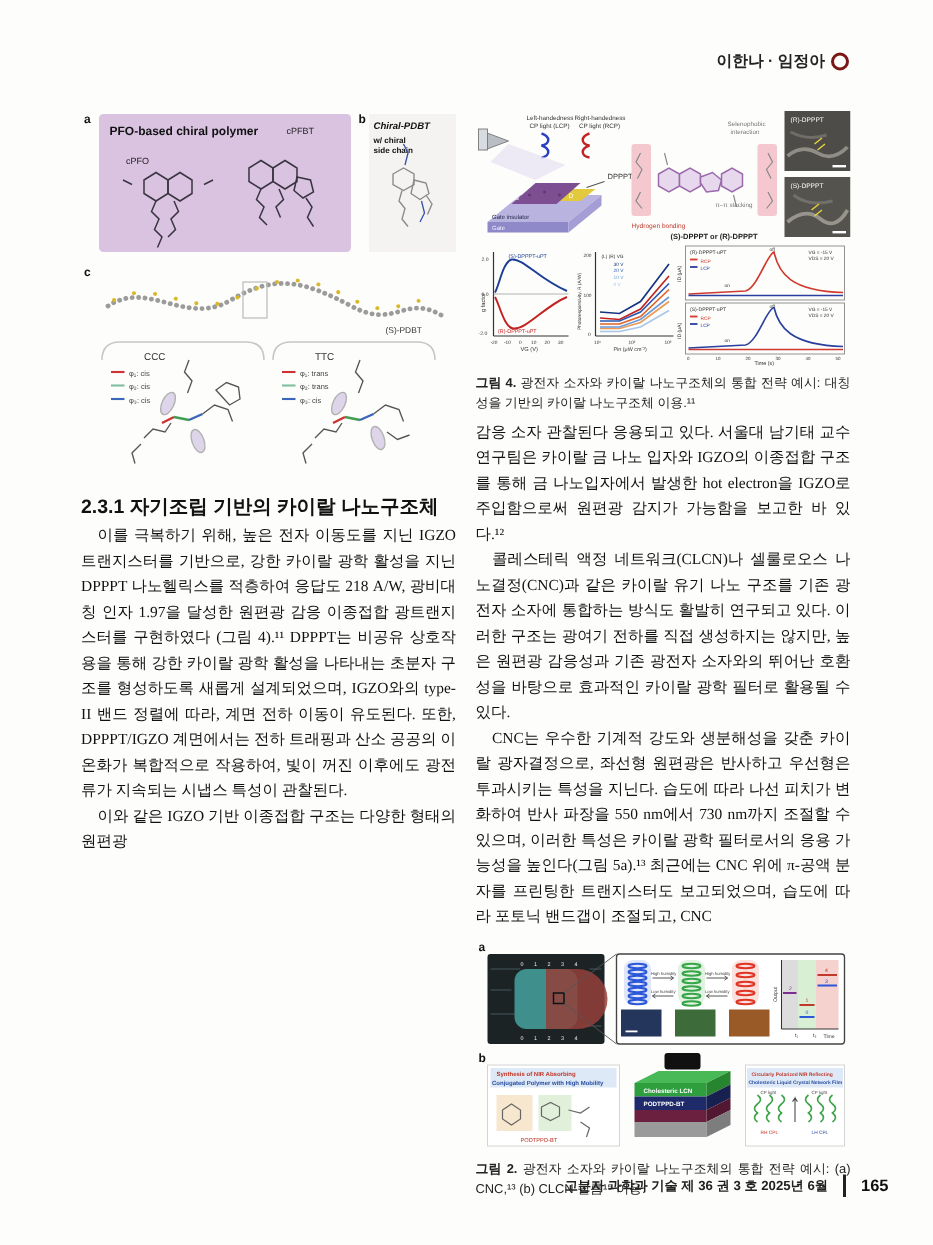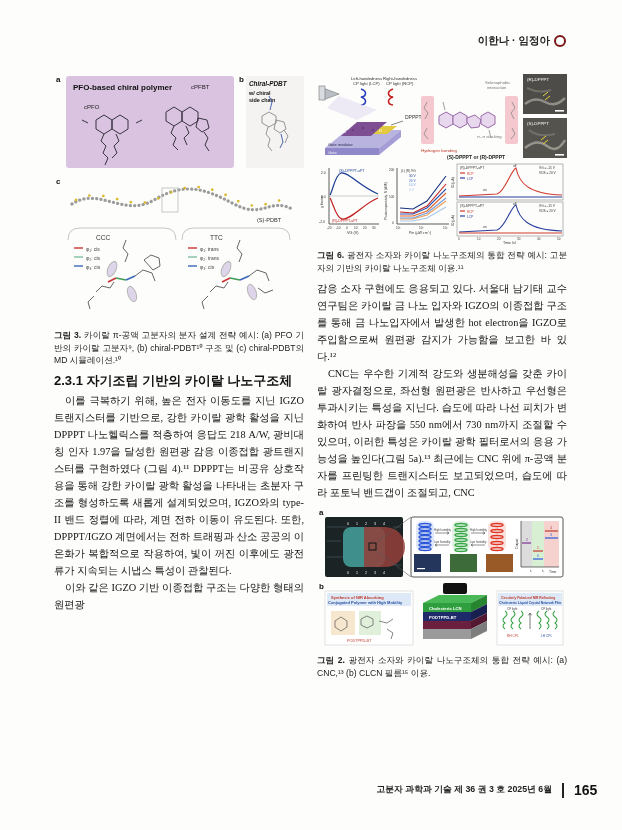--- a/index.html
+++ b/index.html
@@ -20,21 +20,21 @@
   .body-text p{margin:0;}
   .body-text p.ind{text-indent:11px;}
   .h-sec{font-family:"Liberation Sans",sans-serif;font-weight:bold;font-size:10.8px;color:#111;
          margin:9px 0 2px 0;line-height:15px;}
   .h-sub{font-family:"Liberation Sans",sans-serif;font-weight:bold;font-size:13px;color:#111;
          margin:0 0 4px 0;line-height:15px;}
   .mt6{margin-top:6px;}
   .footer{position:absolute;bottom:32px;right:18px;display:flex;align-items:center;gap:10px;}
   .footer .journal{font-size:8.8px;font-weight:bold;color:#222;}
   .footer .bar{width:0;height:15px;border-left:2px solid #222;}
-  .footer .pageno{font-size:14px;font-weight:bold;color:#111;width:30px;}
+  .footer .pageno{font-size:11px;font-weight:bold;color:#111;width:30px;}
   svg text{font-family:"Liberation Sans",sans-serif;}
   .plab{font-size:8px;font-weight:bold;fill:#111;}
 </style>
 </head>
 <body>
 
 <div class="page">
 
   <div class="authors">
     <span>이한나 · 임정아</span>
@@ -131,23 +131,20 @@
             <path d="M186,208 l9,-4" stroke="#3a66bb" stroke-width="1.6"></path>
             <path d="M195,204 l8,-6 9,3 3,8"></path>
             <path d="M204,216 l7,5 8,-3"></path>
             <path d="M154,224 l-6,6 2,7"></path>
             <ellipse cx="172" cy="197" rx="4" ry="8" fill="#b9a6d6" opacity="0.45" transform="rotate(25 172 197)"></ellipse>
             <ellipse cx="198" cy="220" rx="4" ry="8" fill="#b9a6d6" opacity="0.45" transform="rotate(-20 198 220)"></ellipse>
           </g>
         </g>
       </svg>
 
-      <p class="caption">
-        <span class="cap-b">그림 3.</span><span> 카이랄 π-공액 고분자의 분자 설계 전략 예시: (a) PFO 기반의 카이랄 고분자⁹, (b) chiral-PDBT¹⁰ 구조 및 (c) chiral-PDBT의 MD 시뮬레이션.¹⁰</span>
-      </p>
 
       <div class="body-text mt6">
         <div class="h-sub">2.3.1 자기조립 기반의 카이랄 나노구조체</div>
         <p class="ind">이를 극복하기 위해, 높은 전자 이동도를 지닌 IGZO 트랜지스터를 기반으로, 강한 카이랄 광학 활성을 지닌 DPPPT 나노헬릭스를 적층하여 응답도 218 A/W, 광비대칭 인자 1.97을 달성한 원편광 감응 이종접합 광트랜지스터를 구현하였다 (그림 4).¹¹ DPPPT는 비공유 상호작용을 통해 강한 카이랄 광학 활성을 나타내는 초분자 구조를 형성하도록 새롭게 설계되었으며, IGZO와의 type-II 밴드 정렬에 따라, 계면 전하 이동이 유도된다. 또한, DPPPT/IGZO 계면에서는 전하 트래핑과 산소 공공의 이온화가 복합적으로 작용하여, 빛이 꺼진 이후에도 광전류가 지속되는 시냅스 특성이 관찰된다.</p>
         <p class="ind">이와 같은 IGZO 기반 이종접합 구조는 다양한 형태의 원편광</p>
       </div>
     </div>
 
     <div class="col">
 
@@ -302,25 +299,26 @@
           <text x="160" y="168" font-size="3" fill="#333">10</text>
           <text x="180" y="168" font-size="3" fill="#333">20</text>
           <text x="200" y="168" font-size="3" fill="#333">30</text>
           <text x="220" y="168" font-size="3" fill="#333">40</text>
           <text x="240" y="168" font-size="3" fill="#333">50</text>
           <text x="186" y="171.5" font-size="3.6" fill="#333">Time (s)</text>
         </g>
       </svg>
 
       <p class="caption">
-        <span class="cap-b">그림 6.</span><span> 광전자 소자와 카이랄 나노구조체의 통합 전략 예시: 고분자의 기반의 카이랄 나노구조체 이용.¹¹</span>
+        <span class="cap-b">그림 4.</span><span> 광전자 소자와 카이랄 나노구조체의 통합 전략 예시: 대칭성을 기반의 카이랄 나노구조체 이용.¹¹</span>
       </p>
 
       <div class="body-text mt6">
-        <p>감응 소자 구현에도 응용되고 있다. 서울대 남기태 교수 연구팀은 카이랄 금 나노 입자와 IGZO의 이종접합 구조를 통해 금 나노입자에서 발생한 hot electron을 IGZO로 주입함으로써 원편광 감지가 가능함을 보고한 바 있다.¹²</p>
+        <p>감응 소자 관찰된다 응용되고 있다. 서울대 남기태 교수 연구팀은 카이랄 금 나노 입자와 IGZO의 이종접합 구조를 통해 금 나노입자에서 발생한 hot electron을 IGZO로 주입함으로써 원편광 감지가 가능함을 보고한 바 있다.¹²</p>
+        <p class="ind">콜레스테릭 액정 네트워크(CLCN)나 셀룰로오스 나노결정(CNC)과 같은 카이랄 유기 나노 구조를 기존 광전자 소자에 통합하는 방식도 활발히 연구되고 있다. 이러한 구조는 광여기 전하를 직접 생성하지는 않지만, 높은 원편광 감응성과 기존 광전자 소자와의 뛰어난 호환성을 바탕으로 효과적인 카이랄 광학 필터로 활용될 수 있다.</p>
         <p class="ind">CNC는 우수한 기계적 강도와 생분해성을 갖춘 카이랄 광자결정으로, 좌선형 원편광은 반사하고 우선형은 투과시키는 특성을 지닌다. 습도에 따라 나선 피치가 변화하여 반사 파장을 550 nm에서 730 nm까지 조절할 수 있으며, 이러한 특성은 카이랄 광학 필터로서의 응용 가능성을 높인다(그림 5a).¹³ 최근에는 CNC 위에 π-공액 분자를 프린팅한 트랜지스터도 보고되었으며, 습도에 따라 포토닉 밴드갭이 조절되고, CNC</p>
       </div>
 
       <svg class="fig mt6" width="250" height="142" viewBox="0 0 250 142">
         <text class="plab" x="2" y="8">a</text>
 
         <g>
           <rect x="8" y="10" width="78" height="60" rx="2" fill="#1b2325"></rect>
           <path d="M10,20 h20 M10,34 h14 M10,50 h18 M76,20 h8 M70,58 h14" stroke="#37474a" stroke-width="1"></path>
           <rect x="26" y="20" width="42" height="40" rx="8" fill="#3f8f8c"></rect>

